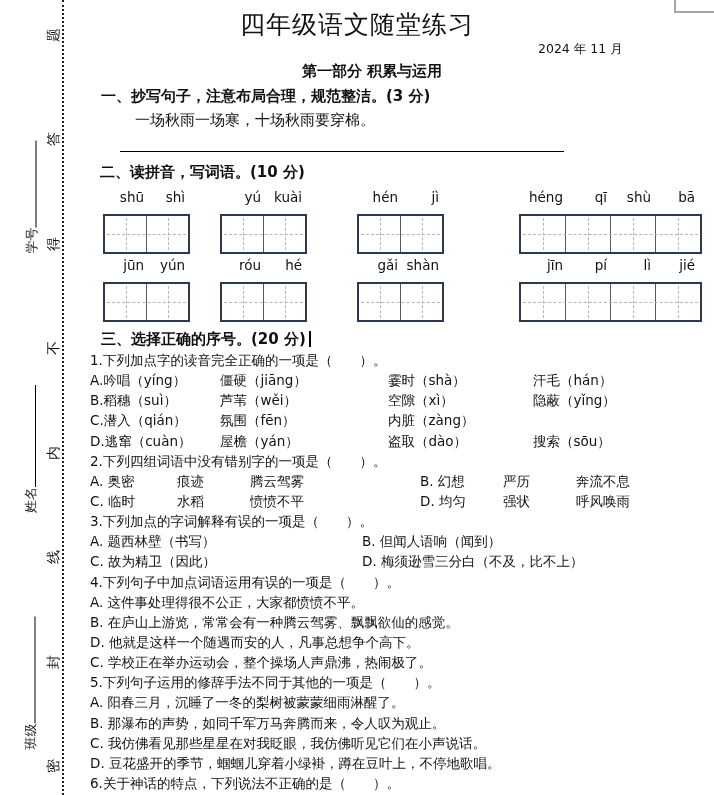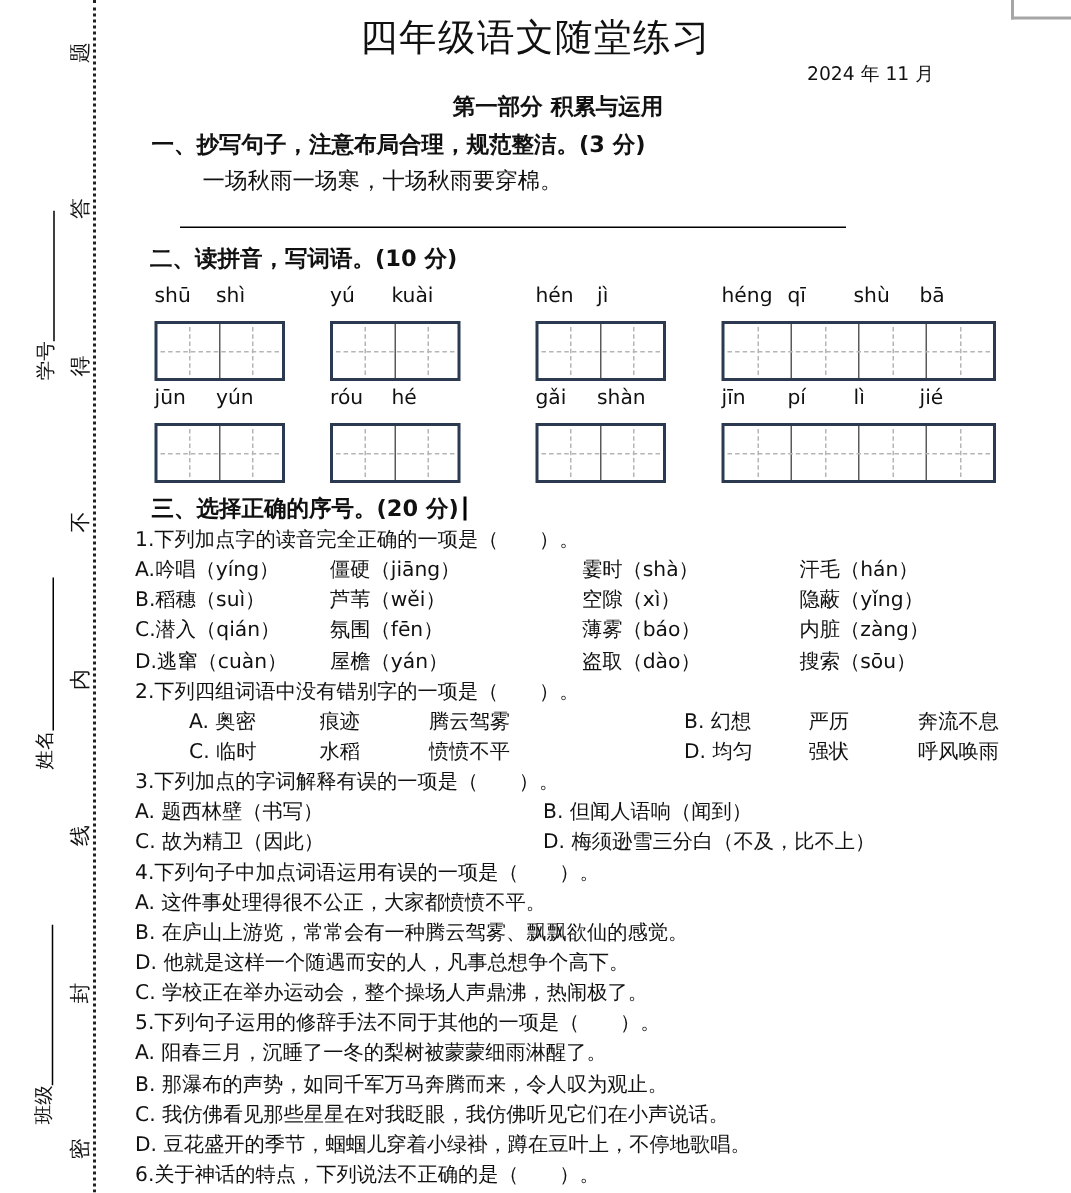--- a/index.html
+++ b/index.html
@@ -35,39 +35,39 @@
   #h2{left:100px;top:163px;}
   #h3{left:101px;top:330px;}
   .copy-sentence{position:absolute;left:135px;top:111px;font-size:15px;}
   .copy-line{position:absolute;left:120px;top:151px;width:444px;height:0;
     border-top:1.5px solid #000;}
   .text-cursor{display:inline-block;width:2px;height:16px;background:#000;
     margin-left:3px;vertical-align:-3px;}
   
   .pg{position:absolute;}
   .pg .pys{display:flex;height:26px;align-items:flex-start;}
-  .pg .pys span{display:block;text-align:left;font-size:13.5px;line-height:18px;}
+  .pg .pys span{display:block;text-align:right;font-size:13.5px;line-height:18px;}
   .pg .boxes{display:flex;border:2px solid #2b3a50;position:relative;background:#fff;}
   .pg .cell{position:relative;height:36px;border-right:1px solid #5a5a5a;}
   .pg .cell:last-child{border-right:none;}
   .pg .cell::before{content:"";position:absolute;left:50%;top:2px;bottom:2px;
     border-left:1px dashed #b5b5b5;}
   .pg .boxes::after{content:"";position:absolute;left:2px;right:2px;top:50%;
     border-top:1px dashed #b5b5b5;}
   .pg.w2 .cell,.pg.w2 .pys span{width:41px;}
   .pg.w4 .cell,.pg.w4 .pys span{width:44px;}
   .r0{top:188px;}  .r1{top:256px;}
-  .g0{left:103px;} .g1{left:220px;} .g2{left:357px;} .g3{left:481px;}
+  .g0{left:103px;} .g1{left:220px;} .g2{left:357px;} .g3{left:519px;}
   
   .qlines{position:absolute;left:88px;top:350px;width:622px;}
   .ql{height:20.15px;line-height:20.15px;font-size:13.5px;white-space:nowrap;
     display:flex;padding-left:2px;}
   .ql span{display:block;overflow:visible;}
   .t4 .c0{width:130px;} .t4 .c1{width:168px;} .t4 .c2{width:145px;}
-  .t6 .c0{width:87px;margin-left:36px;}  .t6 .c1{width:73px;}  .t6 .c2{width:170px;}
+  .t6 .c0{width:87px;}  .t6 .c1{width:73px;}  .t6 .c2{width:170px;}
   .t6 .c3{width:83px;}  .t6 .c4{width:73px;}
   .t2 .c0{width:272px;}
 </style>
 </head>
 <body>
 
 <div id="page">
 
   <div class="dotted-line"></div>
   <div class="seal-chars" id="seal-chars">
@@ -211,21 +211,20 @@
       </div>
       <div class="ql t4">
         <span class="c0">B.稻穗（suì）</span>
         <span class="c1">芦苇（wěi）</span>
         <span class="c2">空隙（xì）</span>
         <span class="c3">隐蔽（yǐng）</span>
       </div>
       <div class="ql t4">
         <span class="c0">C.潜入（qián）</span>
         <span class="c1">氛围（fēn）</span>
-        <span class="c2">薄雾（báo）</span>
         <span class="c3">内脏（zàng）</span>
       </div>
       <div class="ql t4">
         <span class="c0">D.逃窜（cuàn）</span>
         <span class="c1">屋檐（yán）</span>
         <span class="c2">盗取（dào）</span>
         <span class="c3">搜索（sōu）</span>
       </div>
       <div class="ql q">
         <span class="c0">2.下列四组词语中没有错别字的一项是（　　）。</span>

